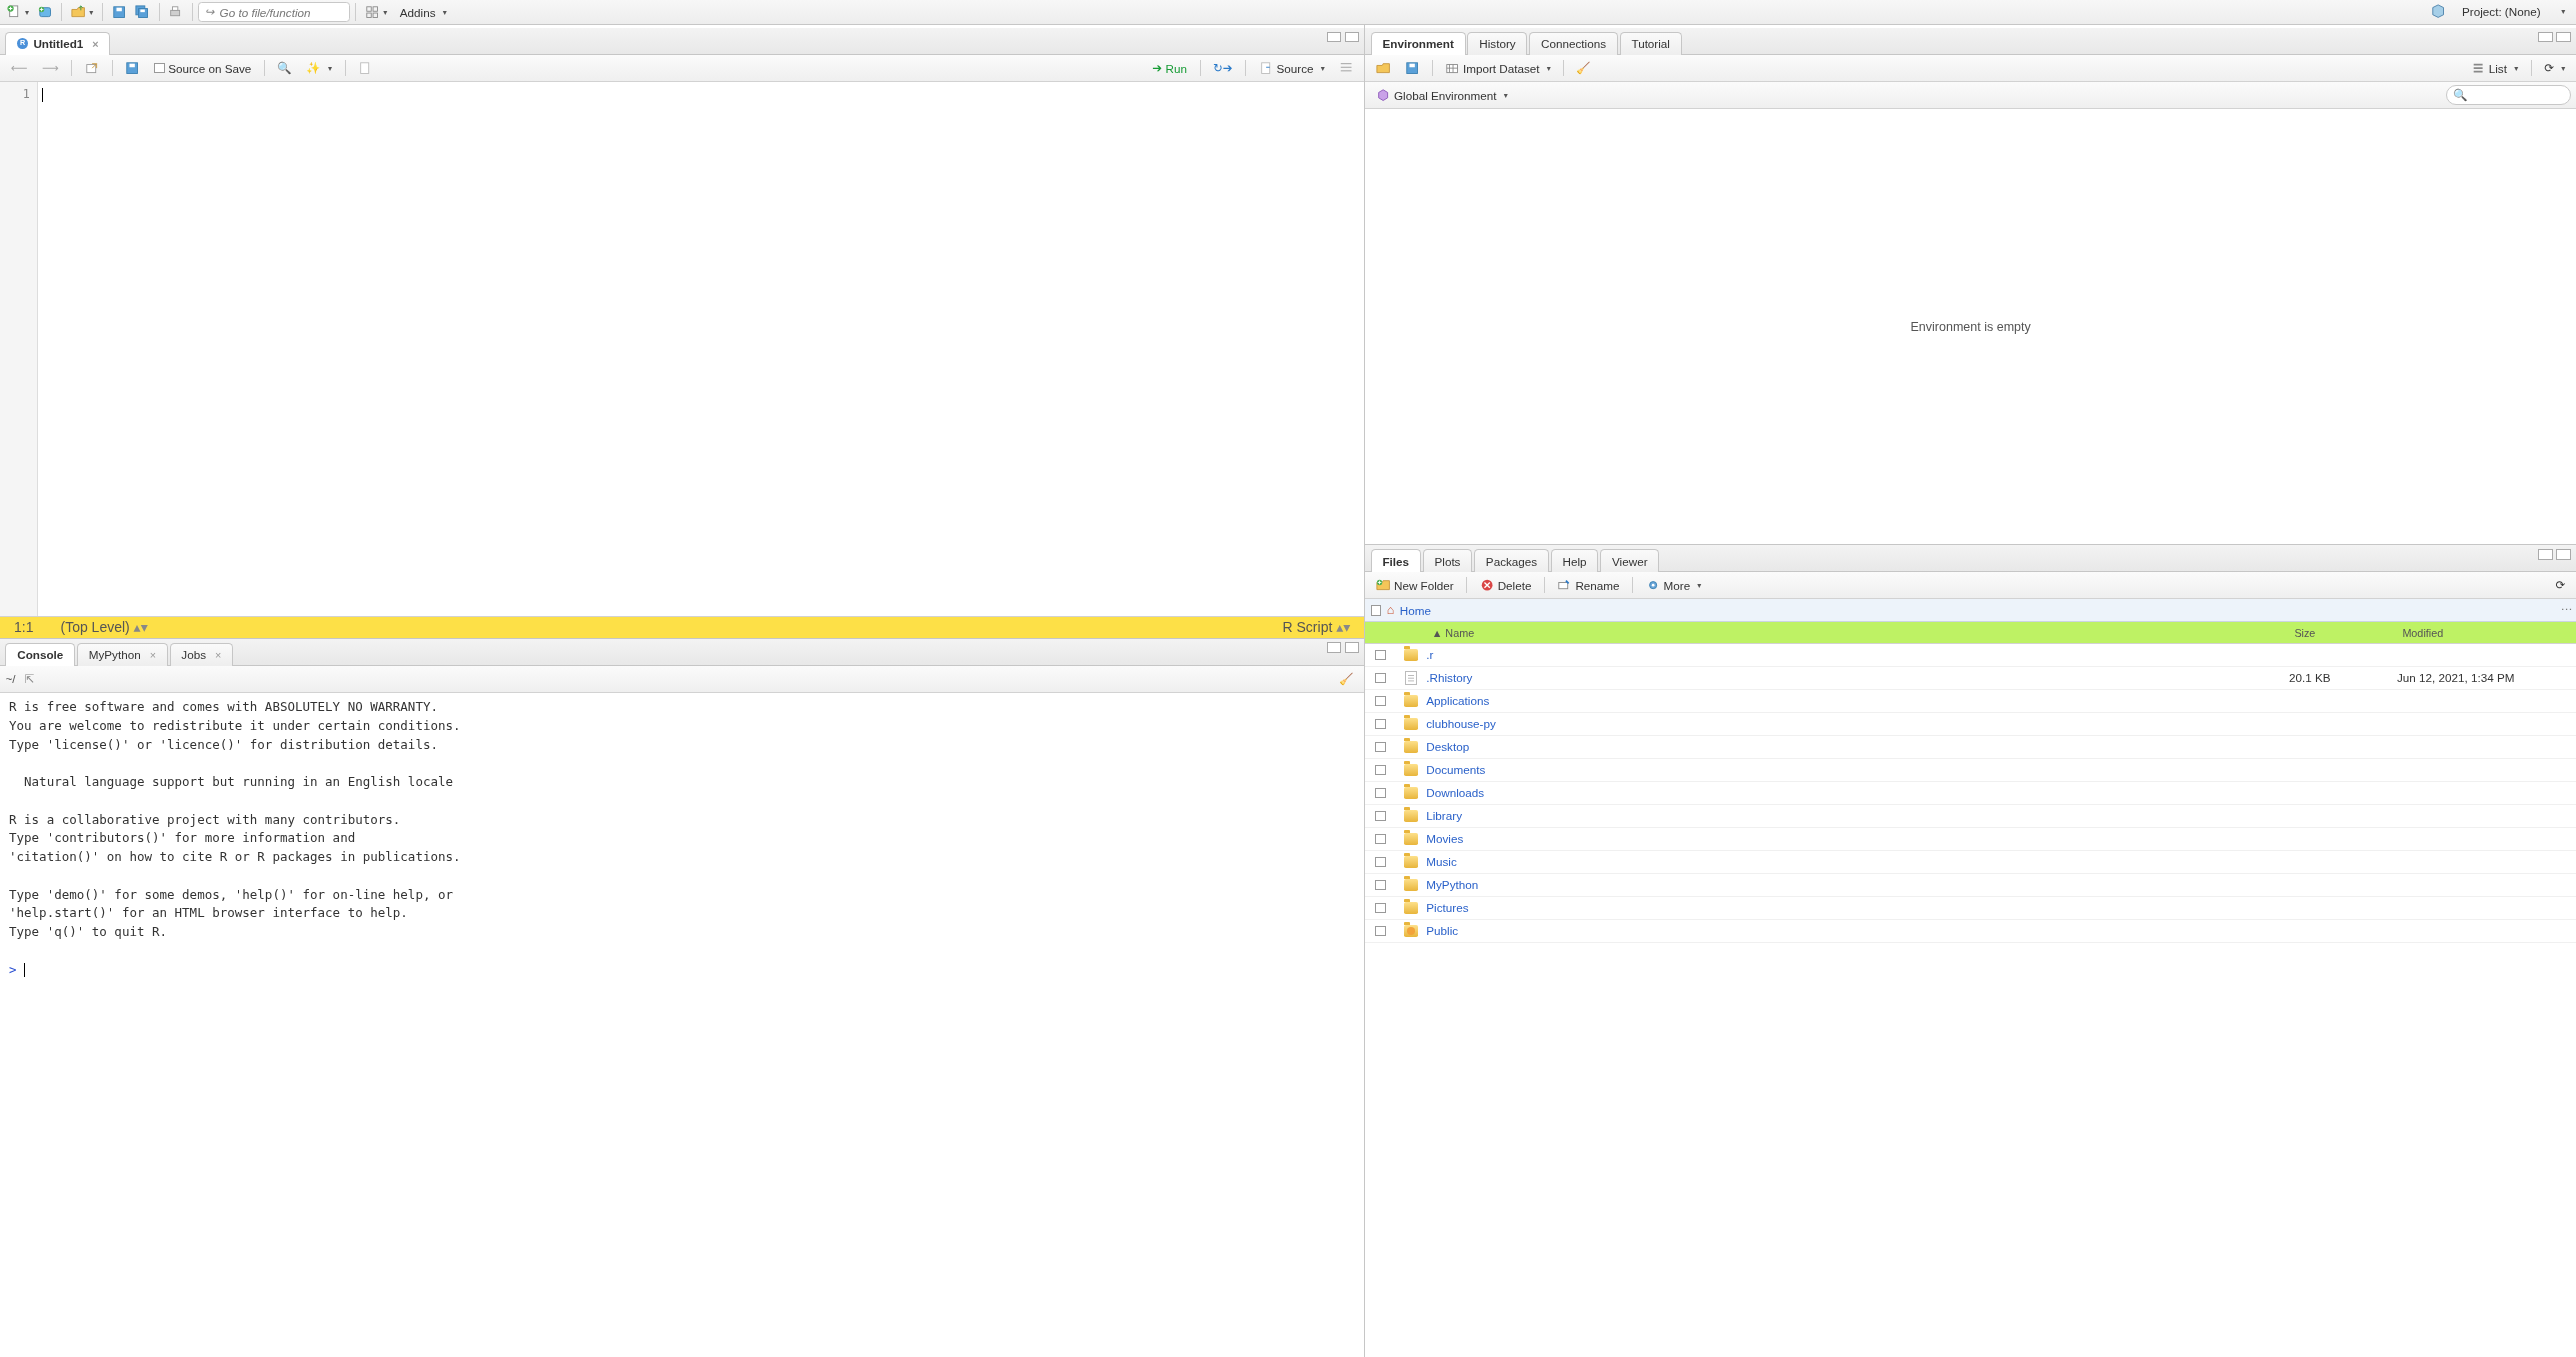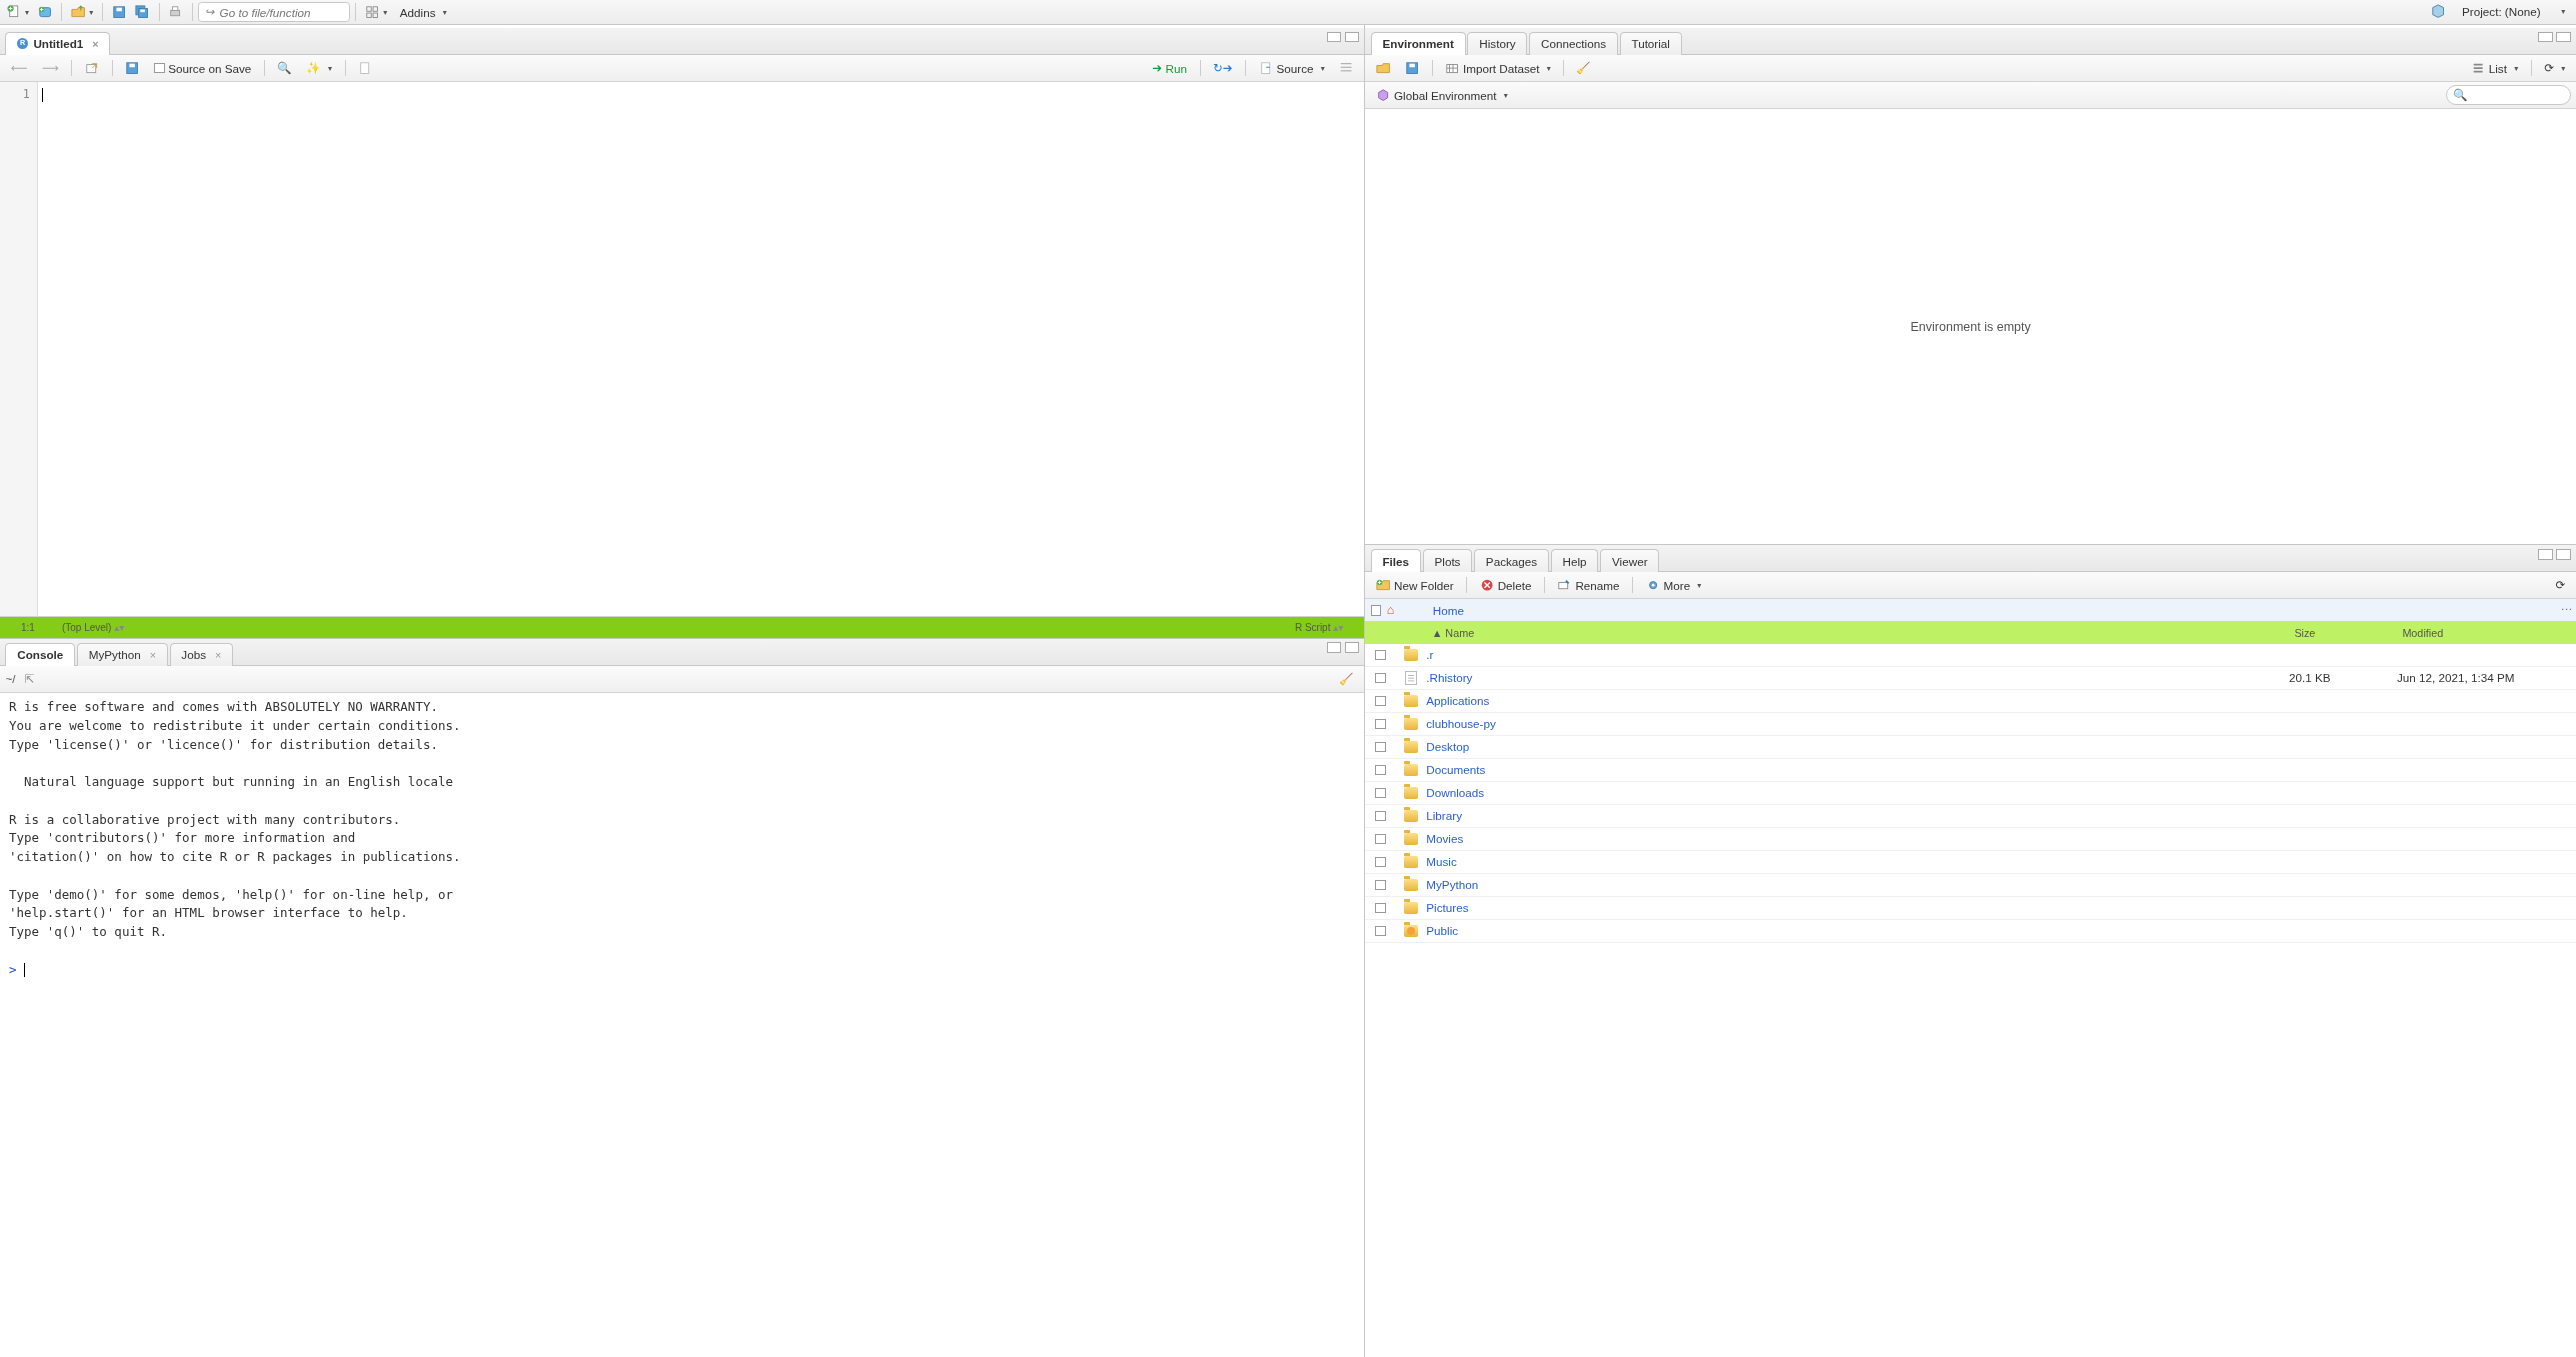--- a/index.html
+++ b/index.html
@@ -115,22 +115,22 @@
 .source-area {
   flex:1; display:flex; background:#fff;
   font-family: Menlo, Consolas, monospace;
 }
 .gutter { width:38px;background:#f5f5f5;border-right:0.9px solid #ddd;
   text-align:right;padding:5.4px 7.2px 0 0;color:#888;font-size:11.7px;}
 .code-body { flex:1; padding:5.4px 0 0 3.6px; position:relative; }
 .cursor { display:inline-block;width:0.9px;height:14.3px;background:#000;vertical-align:middle;}
 .statusbar {
   display:flex;align-items:center;height:21.5px;
-  background:#84cc16;border-top:0.9px solid #d2d2d2;
-  font-size:10px;color:#555;padding:0 21px;
+  background:#fde047;border-top:0.9px solid #d2d2d2;
+  font-size:14px;color:#555;padding:0 14px;
 }
 .statusbar .mid { flex:1; padding-left:27px;}
 .statusbar .updn::after{content:" ▴▾"; color:#888;}
 .console-body {
   flex:1; overflow:auto; padding:5.4px 9px;
   font-family: Menlo, Consolas, monospace; font-size:12.5px;
   line-height:1.5; white-space:pre;
 }
 .prompt { color:#2a4fd1; }
 .env-body {
@@ -141,21 +141,21 @@
   display:flex;align-items:center;
   height:20px;width:125px;
   border:0.9px solid #c8c8c8;border-radius:10px;
   background:#fff;padding:0 7.2px;gap:3.6px;color:#aaa;
 }
 .bc-row {
   display:flex;align-items:center;height:23px;
   background:#edf3fa;border-bottom:0.9px solid #cbd5e2;
   padding:0 5.4px;gap:5.4px;
 }
-.bc-link { color:#2a61c9;margin-left:33px; }
+.bc-link { color:#2a61c9; }
 .files-head {
   display:grid;grid-template-columns:30.5px 30.5px 1fr 108px 179px;
   align-items:center;height:21.5px;
   background:#bef264;border-bottom:0.9px solid #d2d2d2;
   font-size:10.8px;color:#555;
 }
 .files-head div { padding:0 5.4px; }
 .file-row {
   display:grid;grid-template-columns:30.5px 30.5px 1fr 108px 179px;
   align-items:center;height:23px;

